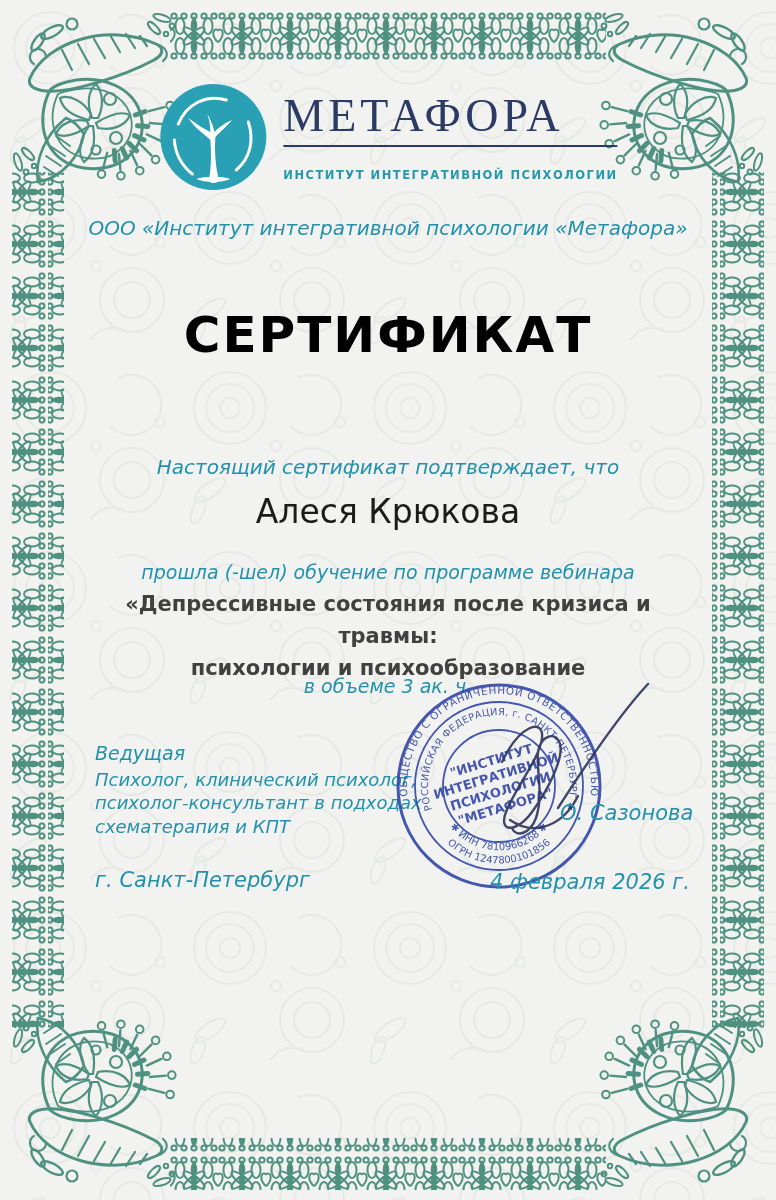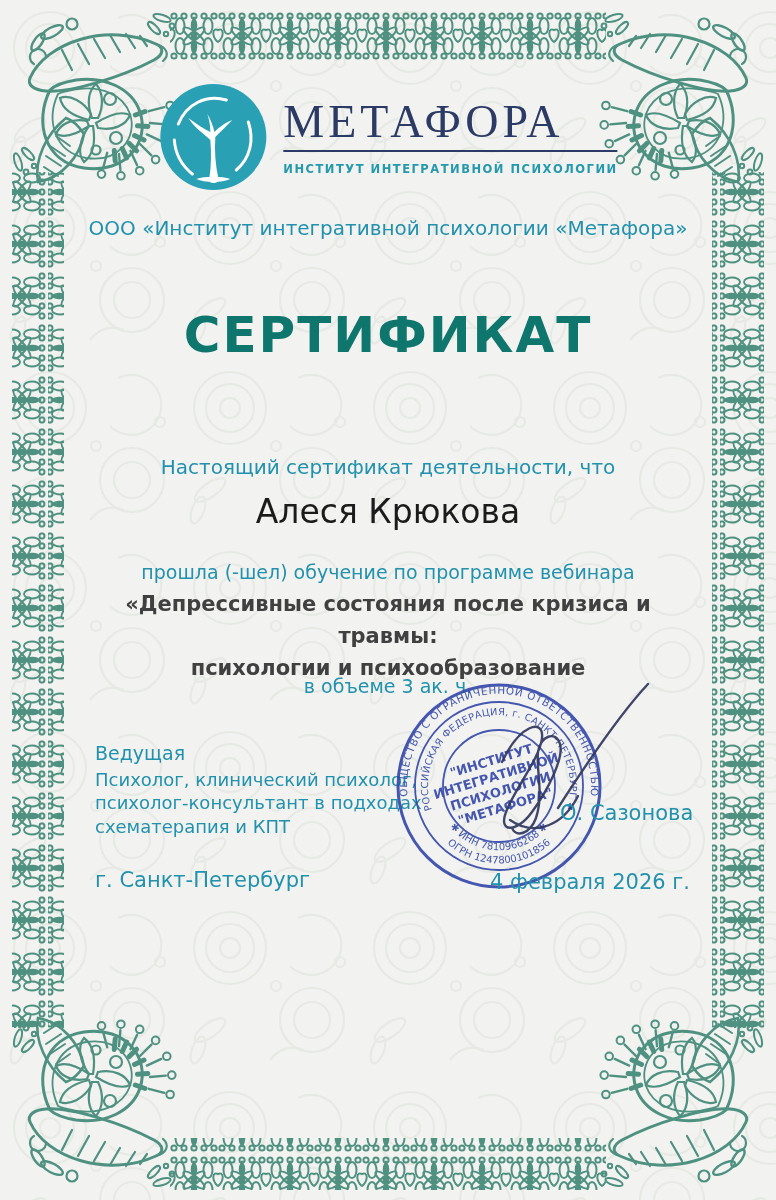--- a/index.html
+++ b/index.html
@@ -5,33 +5,33 @@
   * { margin:0; padding:0; box-sizing:border-box; }
   html,body { background:#888; }
   .certificate {
     position:relative; width:776px; height:1200px; margin:0 auto;
     background:#f2f3f0; overflow:hidden;
     font-family:"DejaVu Sans","Liberation Sans",sans-serif;
   }
   .layer { position:absolute; left:0; top:0; width:776px; height:1200px; pointer-events:none; }
   .content { position:absolute; left:0; top:0; width:776px; height:1124px; z-index:3; }
 
-  .teal   { color:#2191ad; }
+  .teal   { color:#2191ad;font-style:italic; }
   .center { position:absolute; left:88px; width:600px; text-align:center; }
 
   .logo-row { position:absolute; left:50%; top:82px; transform:translateX(-50%);
               display:flex; align-items:center; gap:15px; }
   .logo-text { display:flex; flex-direction:column; }
   .brand { font-family:"Liberation Serif","DejaVu Serif",serif; font-size:46px;
            letter-spacing:4px; color:#2c3a66; line-height:1.05; white-space:nowrap; }
-  .brand-sub { margin-top:4px; border-top:2px solid #2c3a66; padding-top:10px;
+  .brand-sub { margin-top:4px; border-top:2px solid #2c3a66; padding-top:21px;
            font-size:11.5px; font-weight:bold; letter-spacing:1.5px; color:#2499ae; white-space:nowrap; }
 
   .org-line   { top:216px; font-size:20px; }
-  .cert-title { top:306px; font-size:50px; font-weight:bold; letter-spacing:2px; color:#0f766e; }
+  .cert-title { top:306px; font-size:50px; font-weight:bold; letter-spacing:2px; color:#000000; }
   .cert-no    { top:383px; font-size:21px; color:#2e7d95; letter-spacing:1px; }
   .confirm    { top:455px; font-size:20px; }
   .recipient  { top:492px; font-size:33px; color:#1b1b1b; font-weight:500; }
   .completed  { top:561px; font-size:19px; }
   .program    { top:588px; font-size:21px; font-weight:bold; color:#404040; line-height:32px; }
   .volume     { top:675px; font-size:19px; }
 
   .leader { position:absolute; left:95px; top:742px; font-size:18px; line-height:23.5px; }
   .leader .role { font-size:19px; margin-bottom:2px; }
 
@@ -210,21 +210,21 @@
       <div class="logo-text">
         <div class="brand">МЕТАФОРА</div>
         <div class="brand-sub">ИНСТИТУТ ИНТЕГРАТИВНОЙ ПСИХОЛОГИИ</div>
       </div>
     </div>
 
     <div class="center teal org-line">ООО «Институт интегративной психологии «Метафора»</div>
 
     <div class="center cert-title">СЕРТИФИКАТ</div>
 
-    <div class="center teal confirm">Настоящий сертификат деятельности, что</div>
+    <div class="center teal confirm">Настоящий сертификат подтверждает, что</div>
     <div class="center teal completed">прошла (-шел) обучение по программе вебинара</div>
     <div class="center recipient">Алеся Крюкова</div>
 
     <div class="center program">
       <div>«Депрессивные состояния после кризиса и травмы:</div>
       <div>психологии и психообразование</div>
     </div>
     <div class="center teal volume">в объеме 3 ак. ч.</div>
 
     <div class="leader teal">

